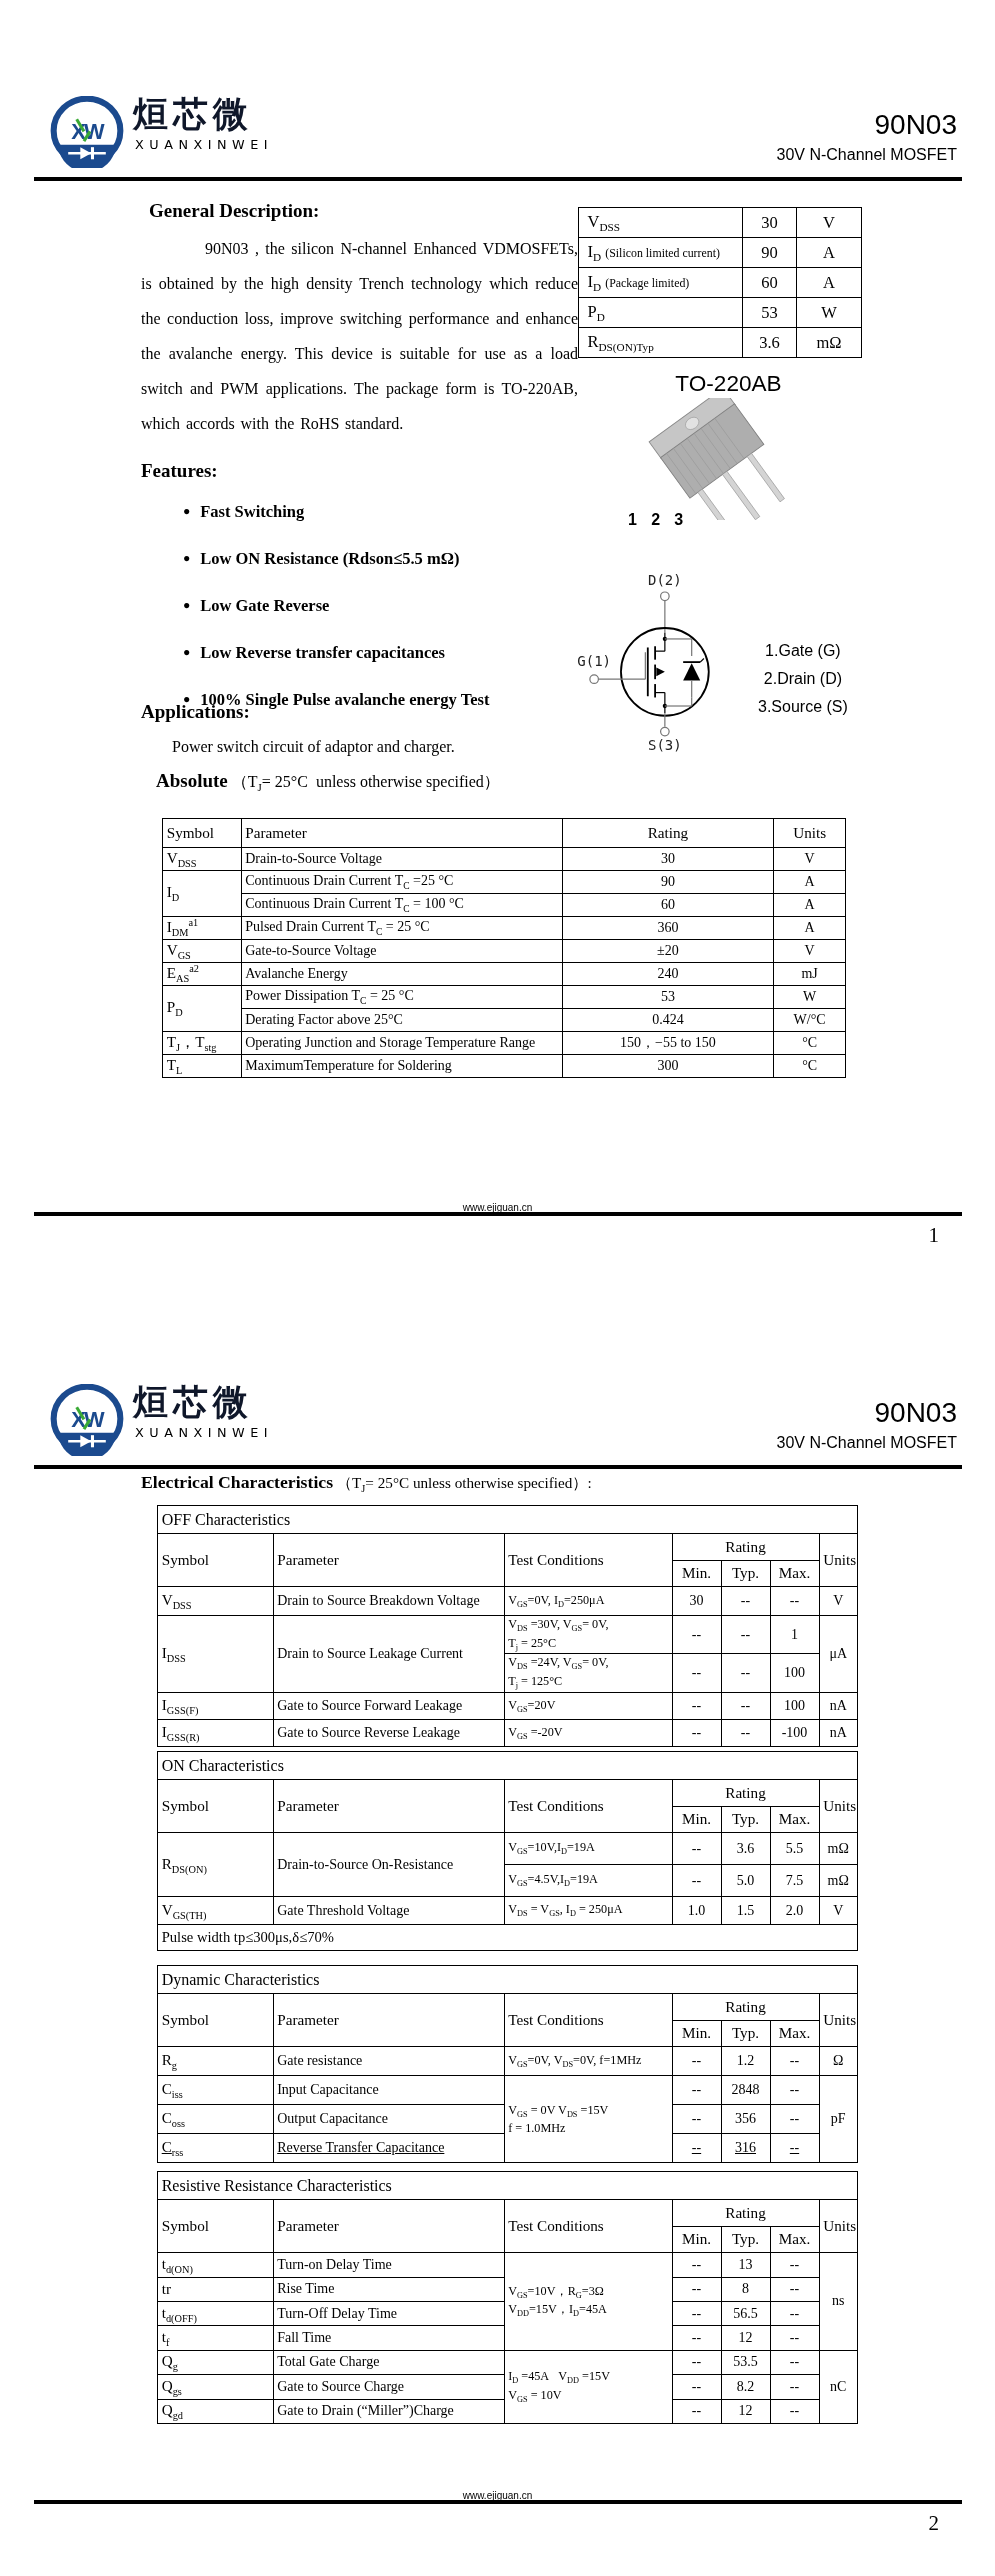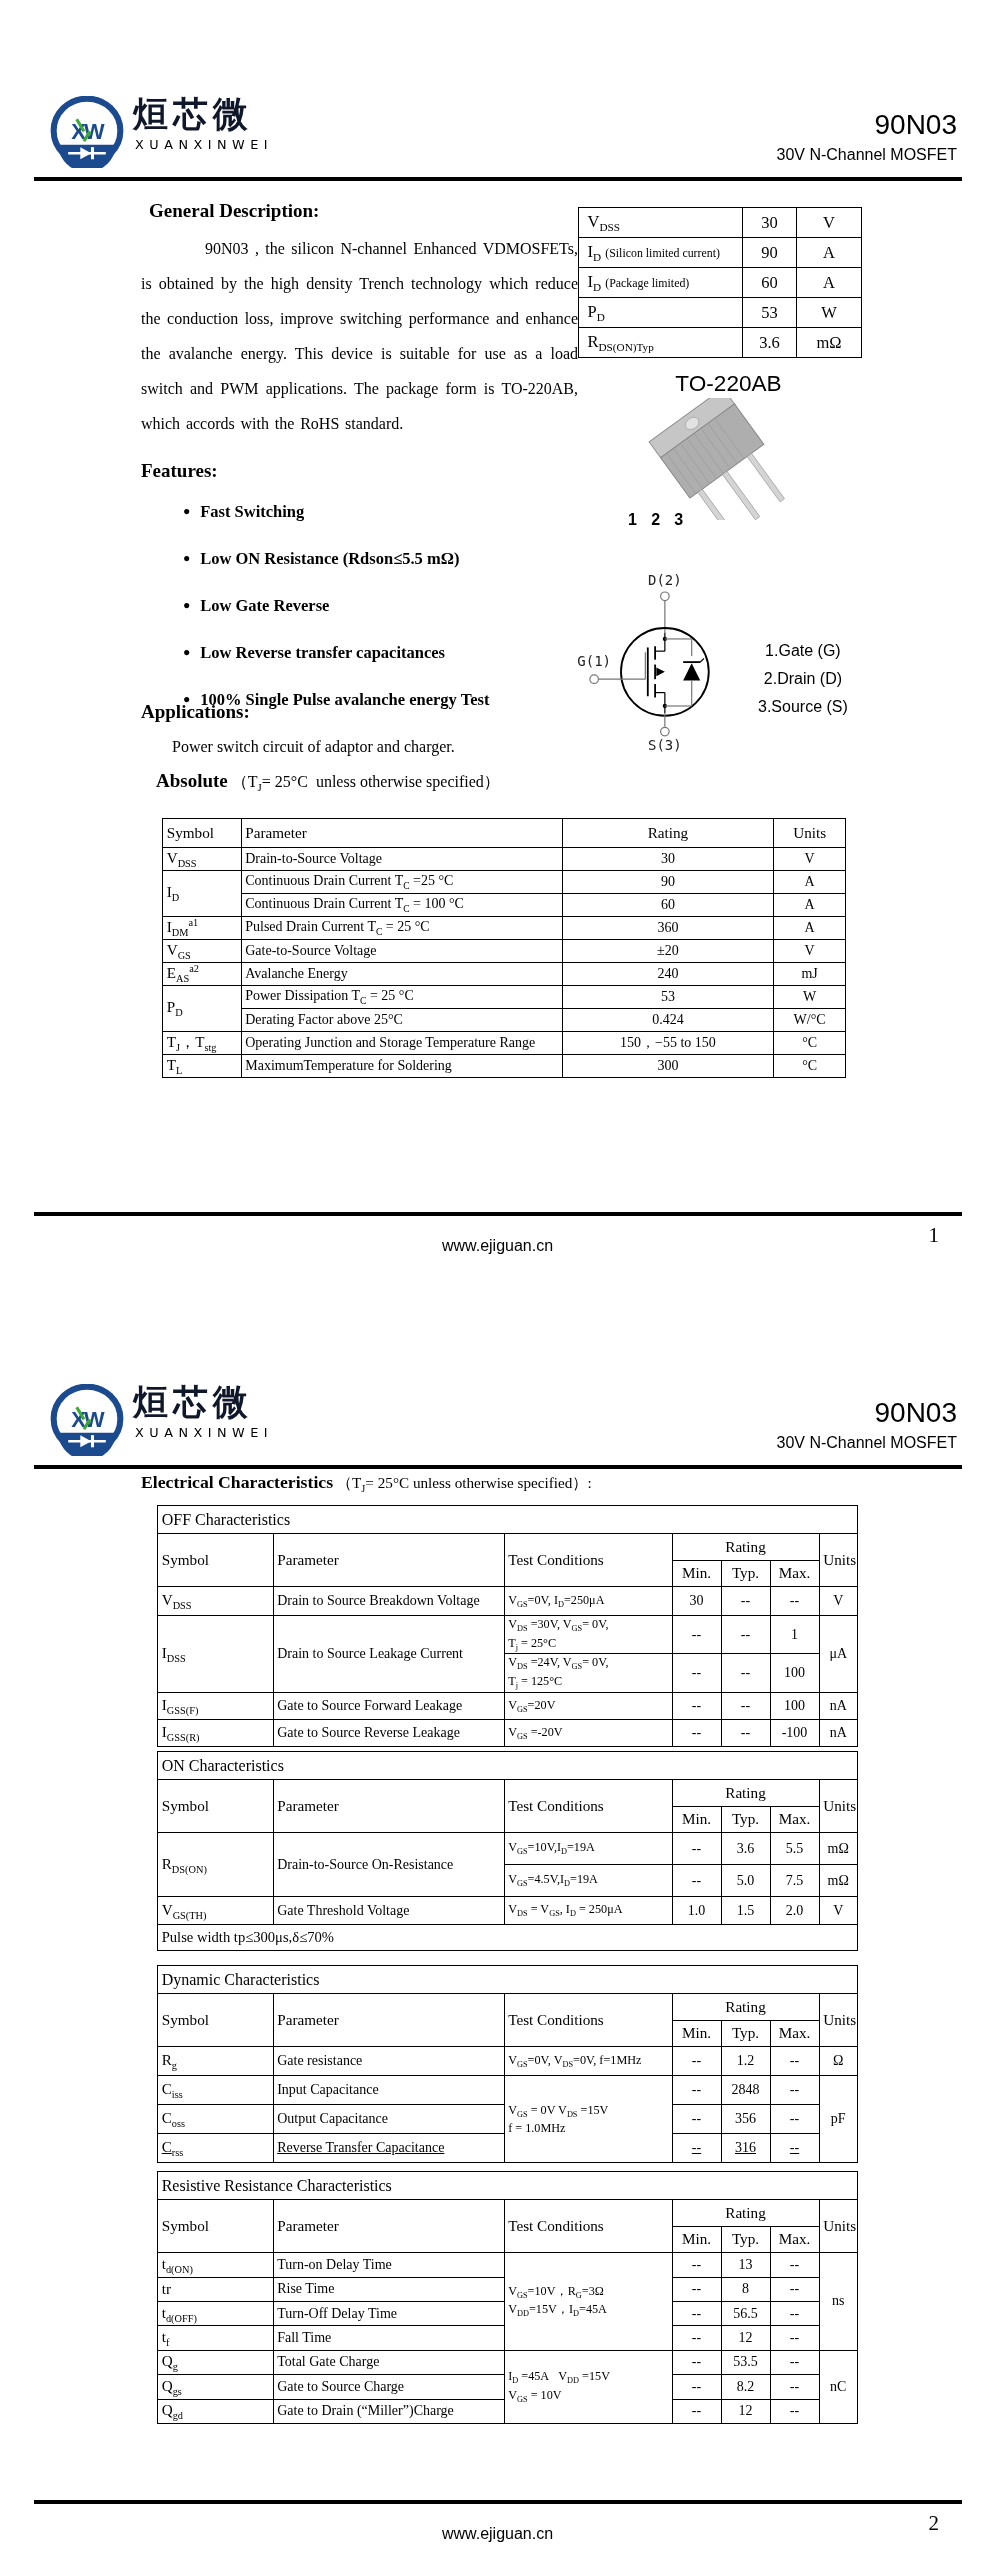--- a/index.html
+++ b/index.html
@@ -17,22 +17,22 @@
             font-size:12.8px;letter-spacing:5.5px;color:#000;}
   .part-no{position:absolute;right:38px;top:109px;font-family:"Liberation Sans",sans-serif;
            font-size:28px;text-align:right;}
   .part-sub{position:absolute;right:38px;top:146px;font-family:"Liberation Sans",sans-serif;
             font-size:16px;text-align:right;}
   .rule{position:absolute;left:34px;width:928px;height:4.3px;background:#000;}
   .rule-top{top:177px;}
   .rule-bot{top:1212px;}
 
   
-  .footer-url{position:absolute;left:0;right:0;top:1237px;text-align:center;
-              font-family:"Liberation Sans",sans-serif;font-size:16px;}
+  .footer-url{position:absolute;left:0;right:0;top:1202px;text-align:center;
+              font-family:"Liberation Sans",sans-serif;font-size:10px;}
   .footer-page{position:absolute;right:56px;top:1223px;font-size:21px;}
 
   
   .h1{position:absolute;font-weight:bold;font-size:19px;}
   .gd-body{position:absolute;left:141px;top:231px;width:437px;font-size:16px;line-height:35px;
            text-align:justify;text-indent:4em;word-spacing:1.8px;}
   .feat-list{position:absolute;left:183px;top:488px;width:403px;}
   .feat-item{font-weight:bold;font-size:16.5px;height:47px;display:flex;align-items:center;}
   .bullet{font-size:12.2px;margin-right:9.8px;}
   .app-body{position:absolute;left:172px;top:738px;font-size:16px;}

